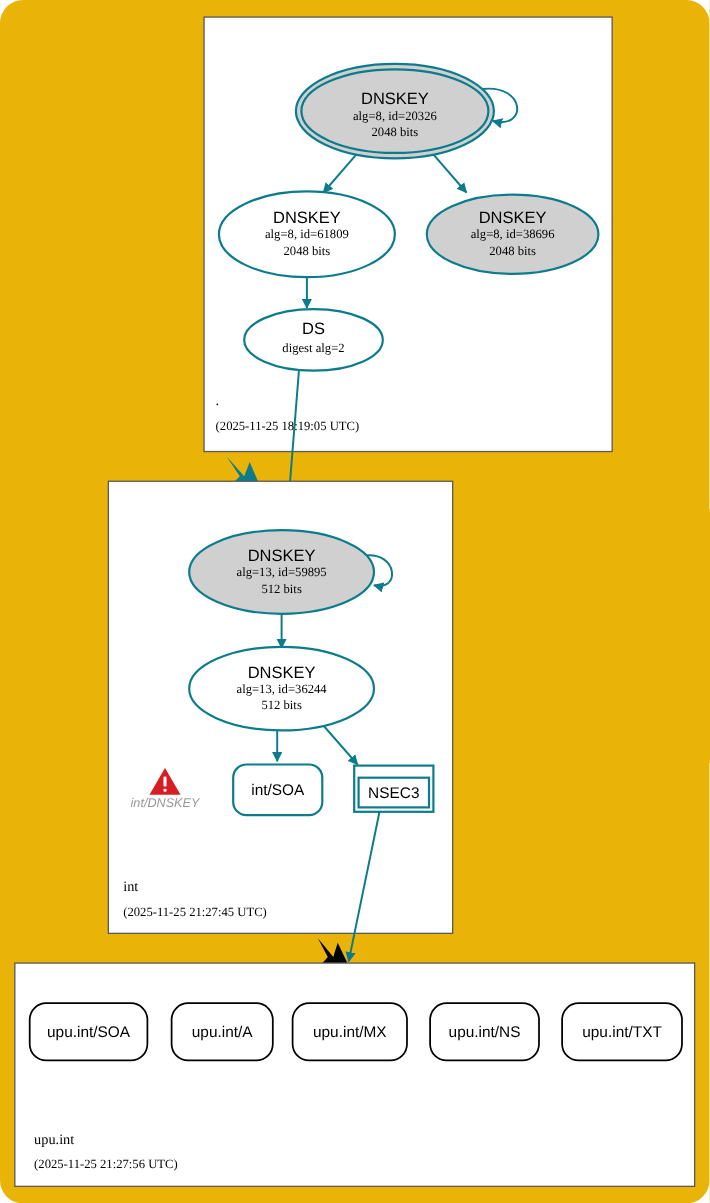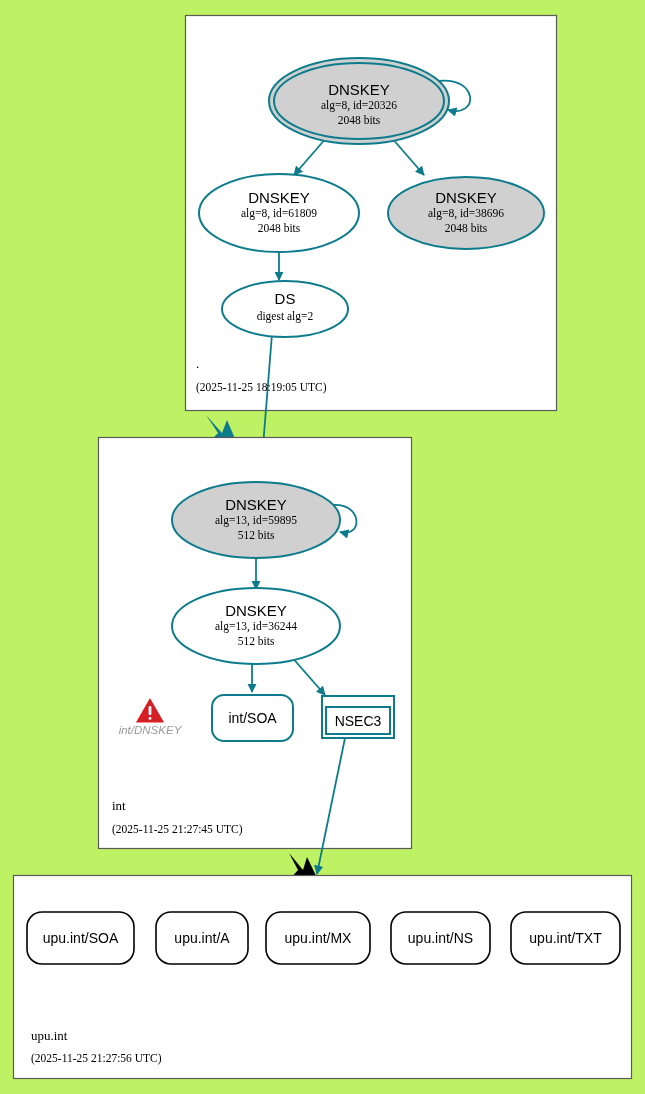--- a/index.html
+++ b/index.html
@@ -4,22 +4,23 @@
 <style>
   html, body {
     margin: 0;
     padding: 0;
     background: #ffffff;
   }
   #canvas {
     position: relative;
     width: 645px;
     height: 1094px;
-    background: #bef264;
+    background: #eab308;
     font-family: "Liberation Sans", sans-serif;
+    border-radius: 21px;
   }
   svg#graph {
     position: absolute;
     top: 0;
     left: 0;
     width: 645px;
     height: 1094px;
   }
   .zone-box {
     fill: #ffffff;

